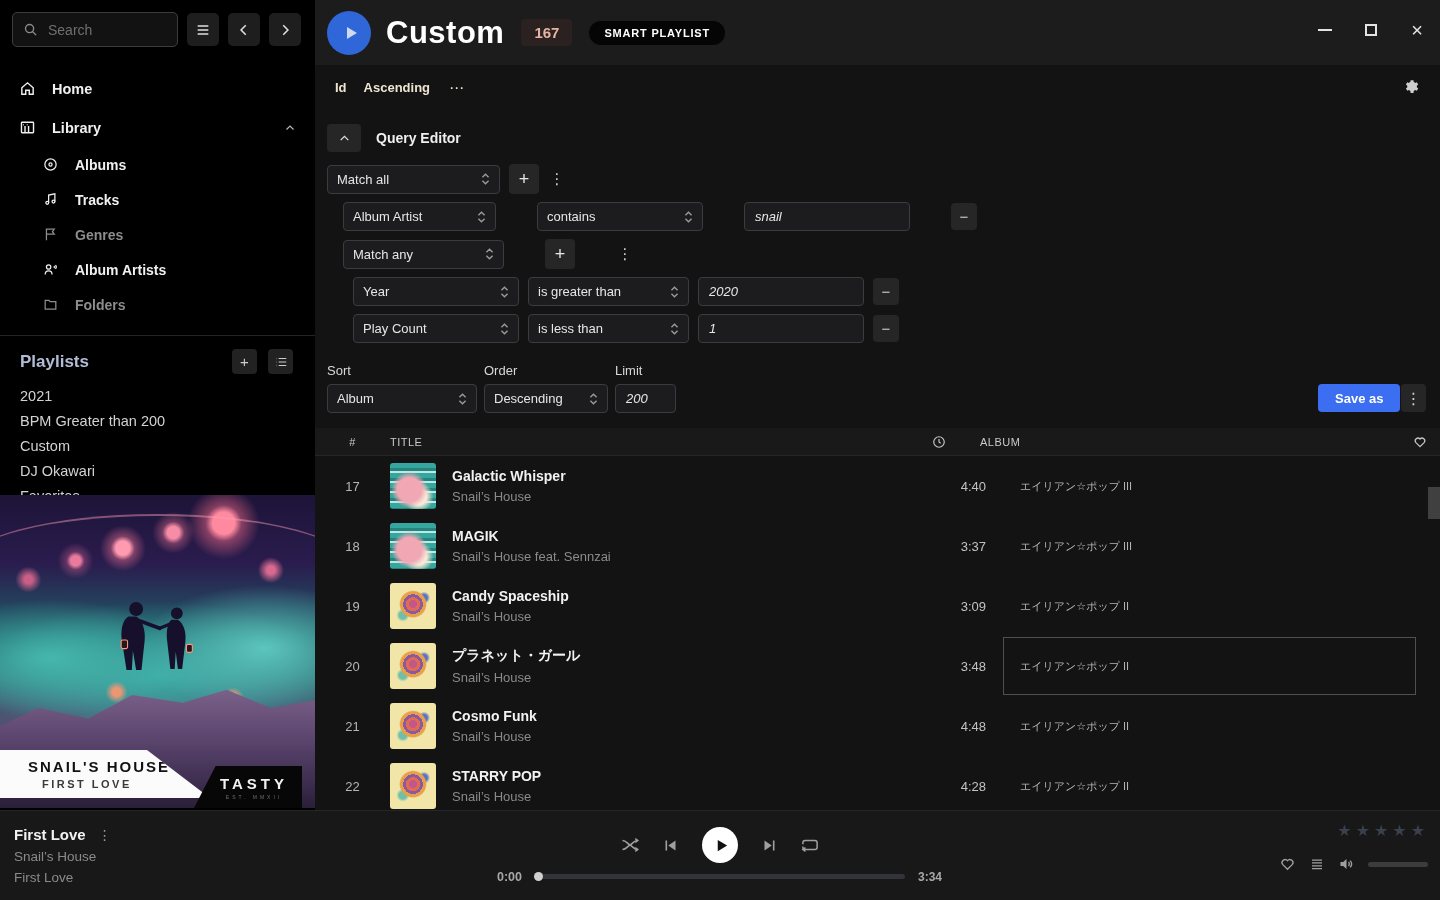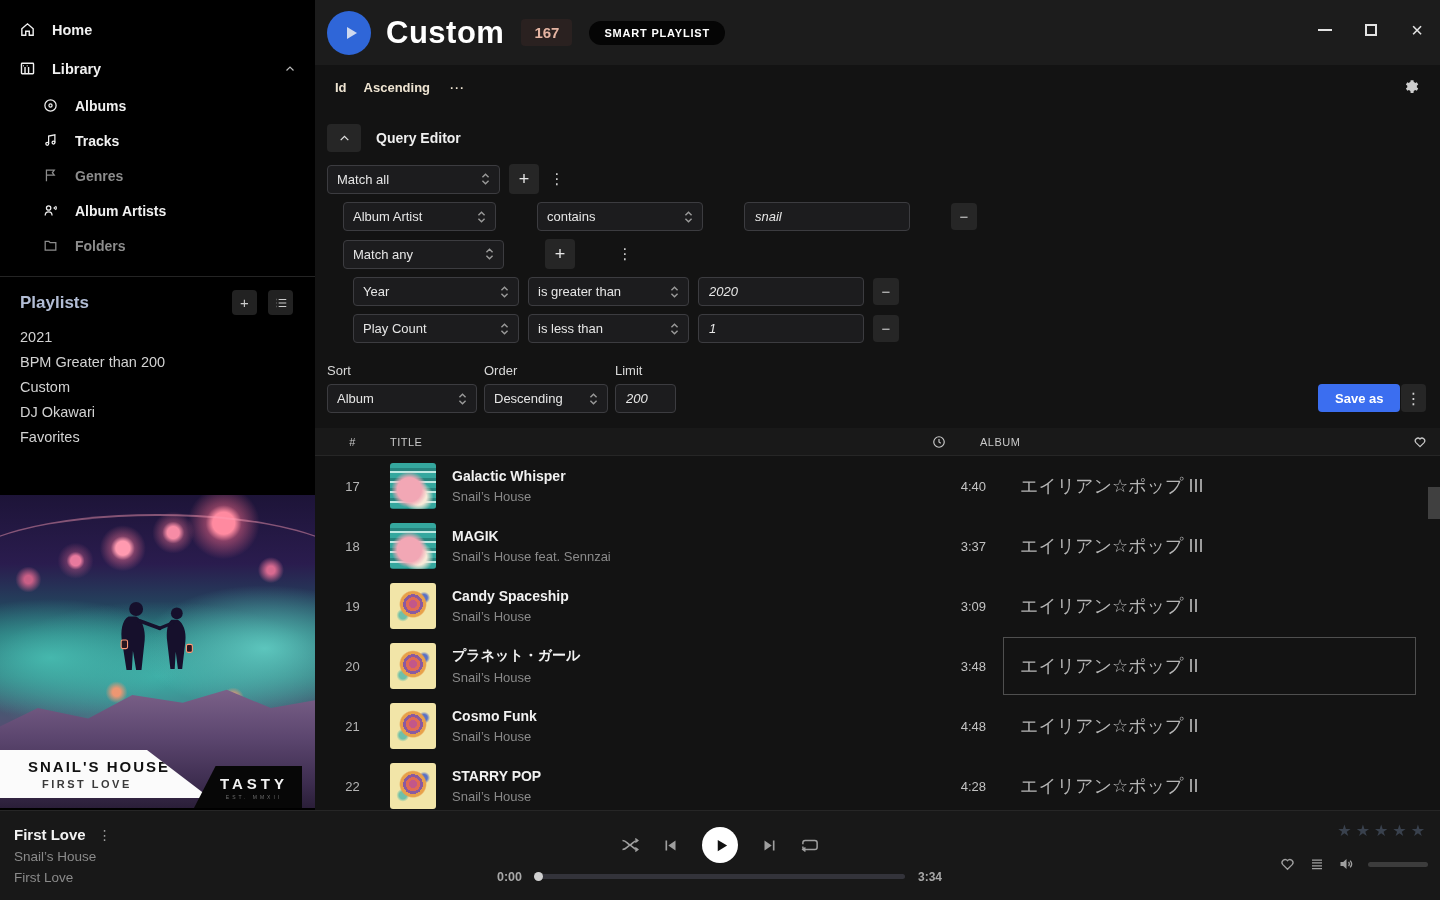--- a/index.html
+++ b/index.html
@@ -134,21 +134,21 @@
   .cover-b { background:
       radial-gradient(circle at 50% 46%, #c2578a 0 12%, #e06a54 12% 21%, #8a5aa0 21% 29%, #e8a04a 29% 37%,
         rgba(232,160,74,0) 41%),
       radial-gradient(circle at 28% 70%, #6fc0a8 0 8%, rgba(111,192,168,0) 14%),
       radial-gradient(circle at 74% 32%, #5a72c4 0 7%, rgba(90,114,196,0) 13%),
       #f2e5a8; }
   .c-text { flex:1; padding-left:16px; min-width:0; }
   .t-title { font-size:14px; font-weight:600; color:#f2f2f2; margin-bottom:5px; white-space:nowrap; }
   .t-artist { font-size:13px; color:#8a8a8a; white-space:nowrap; }
   .c-dur { width:70px; text-align:right; font-size:13px; color:#c2c2c2; }
-  .c-album { width:454px; padding-left:34px; font-size:18px; color:#b5b5b5; height:100%; display:flex;
+  .c-album { width:454px; padding-left:34px; font-size:11px; color:#b5b5b5; height:100%; display:flex;
     align-items:center; position:relative; }
   .cell-outline { position:absolute; left:17px; top:1px; bottom:1px; width:413px; border:1px solid #4f4f4f;
     pointer-events:none; }
   .scroll-thumb { position:absolute; right:0; top:59px; width:12px; height:32px; background:#404040; cursor:pointer; }
 
   
   .playerbar { position:absolute; left:0; top:810px; width:1440px; height:90px; background:#181818;
     border-top:1px solid #262626; z-index:3; }
   .pb-left { position:absolute; left:14px; top:15px; }
   .pb-title-row { display:flex; align-items:center; gap:12px; }
@@ -172,20 +172,46 @@
   .pr-icon { color:#9f9f9f; cursor:pointer; }
   .vol { width:60px; height:5px; background:#3c3c3c; border-radius:3px; overflow:hidden; cursor:pointer; }
   .vol-fill { width:70%; height:100%; background:#c9c9c9; }
 </style>
 </head>
 <body>
 
 <div class="app">
 
   <div class="sidebar">
+    <div class="side-top">
+      <div class="search-box">
+        <span>
+          <svg width="15" height="15" viewBox="0 0 24 24" fill="none" stroke="#8a8a8a" stroke-width="2.2">
+              <circle cx="10.5" cy="10.5" r="6.5"></circle>
+              <path d="M15.5 15.5 L21 21"></path>
+            </svg>
+        </span>
+        <input placeholder="Search" style="">
+      </div>
+      <div class="side-btn">
+        <svg width="16" height="16" viewBox="0 0 24 24" fill="none" stroke="#e0e0e0" stroke-width="2.2">
+            <path d="M4 6h16M4 12h16M4 18h16"></path>
+          </svg>
+      </div>
+      <div class="side-btn">
+        <svg width="14" height="14" viewBox="0 0 24 24" fill="none" stroke="#e0e0e0" stroke-width="2.6">
+            <path d="M15 4 L7 12 L15 20"></path>
+          </svg>
+      </div>
+      <div class="side-btn">
+        <svg width="14" height="14" viewBox="0 0 24 24" fill="none" stroke="#e0e0e0" stroke-width="2.6">
+            <path d="M9 4 L17 12 L9 20"></path>
+          </svg>
+      </div>
+    </div>
 
     <div class="nav">
       <div class="nav-item">
         <span>
           <svg width="17" height="17" viewBox="0 0 24 24" fill="none" stroke="#f0f0f0" stroke-width="2">
               <path d="M4 11 L12 4 L20 11 V20 H14.5 V14.5 H9.5 V20 H4 Z"></path>
             </svg>
         </span>
         <span>Home</span>
       </div>

